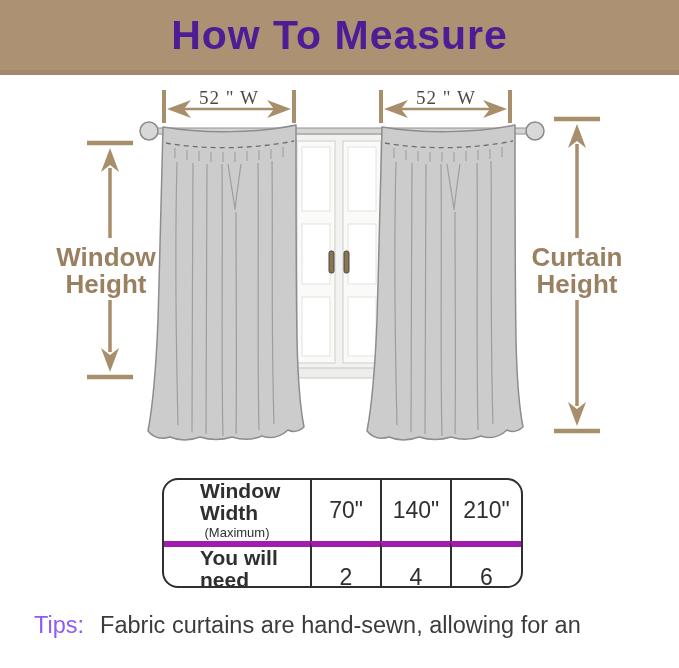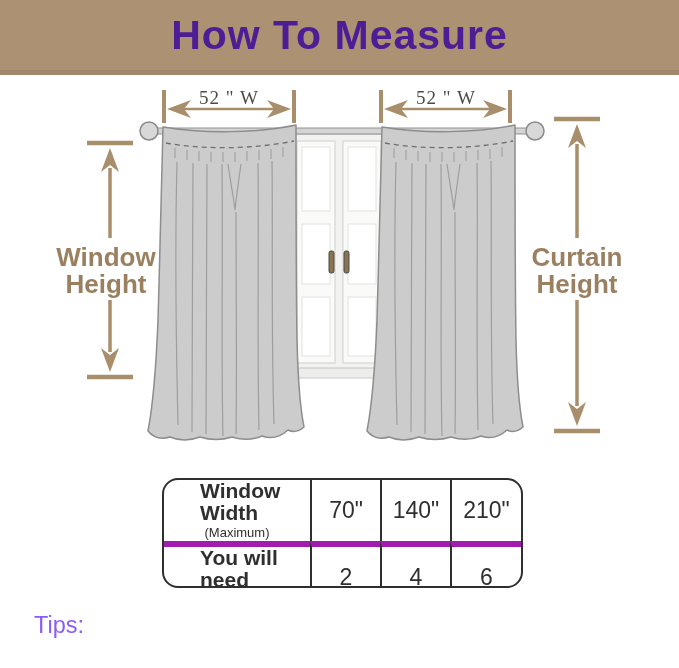--- a/index.html
+++ b/index.html
@@ -193,16 +193,17 @@
       <span class="sub">(will)</span>
     </div>
     <div class="cell v bl bt">2</div>
     <div class="cell v bl bt">4</div>
     <div class="cell v bl bt">6</div>
   </div>
 
   <div class="tips">
     <span class="tips-label">Tips:</span>
     <div class="tips-text">
+      <div>Fabric curtains are hand-sewn, allowing for an</div>
     </div>
   </div>
 
 </div>
 
 </body></html>

